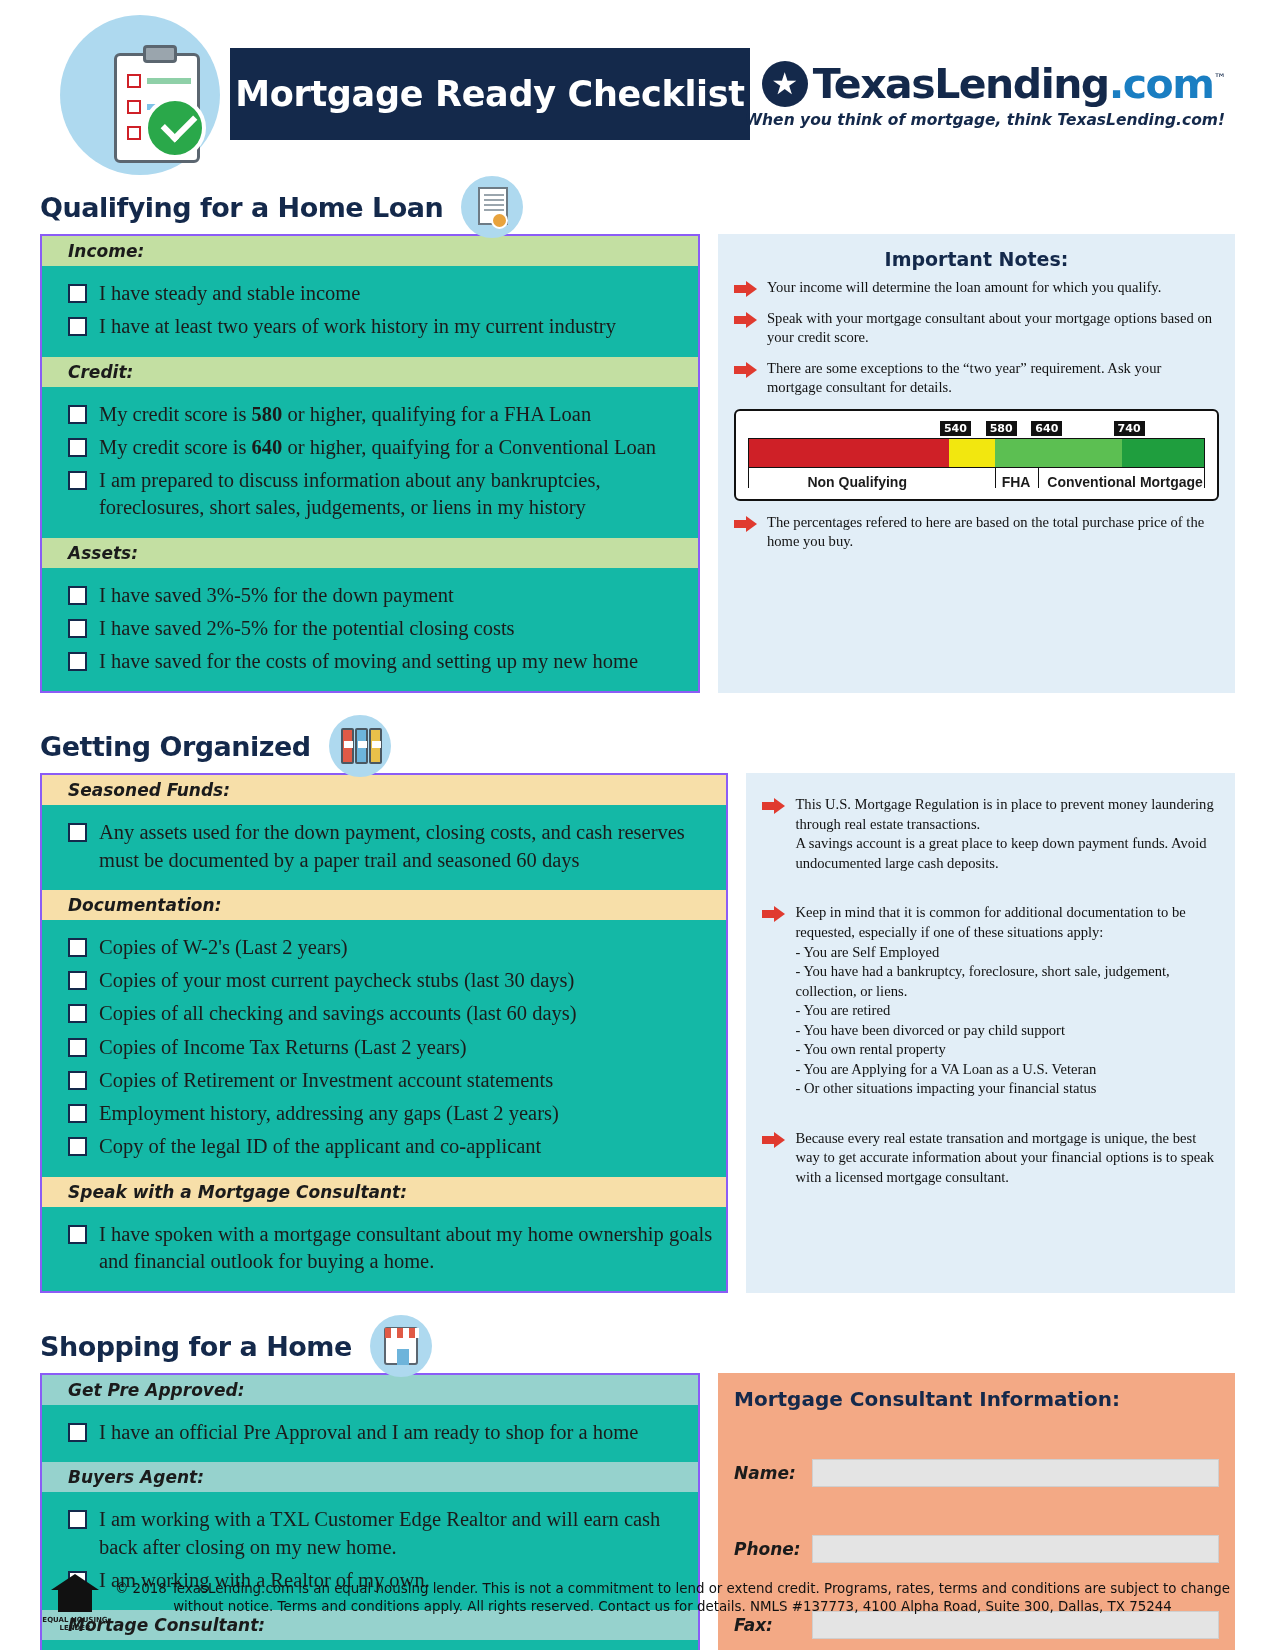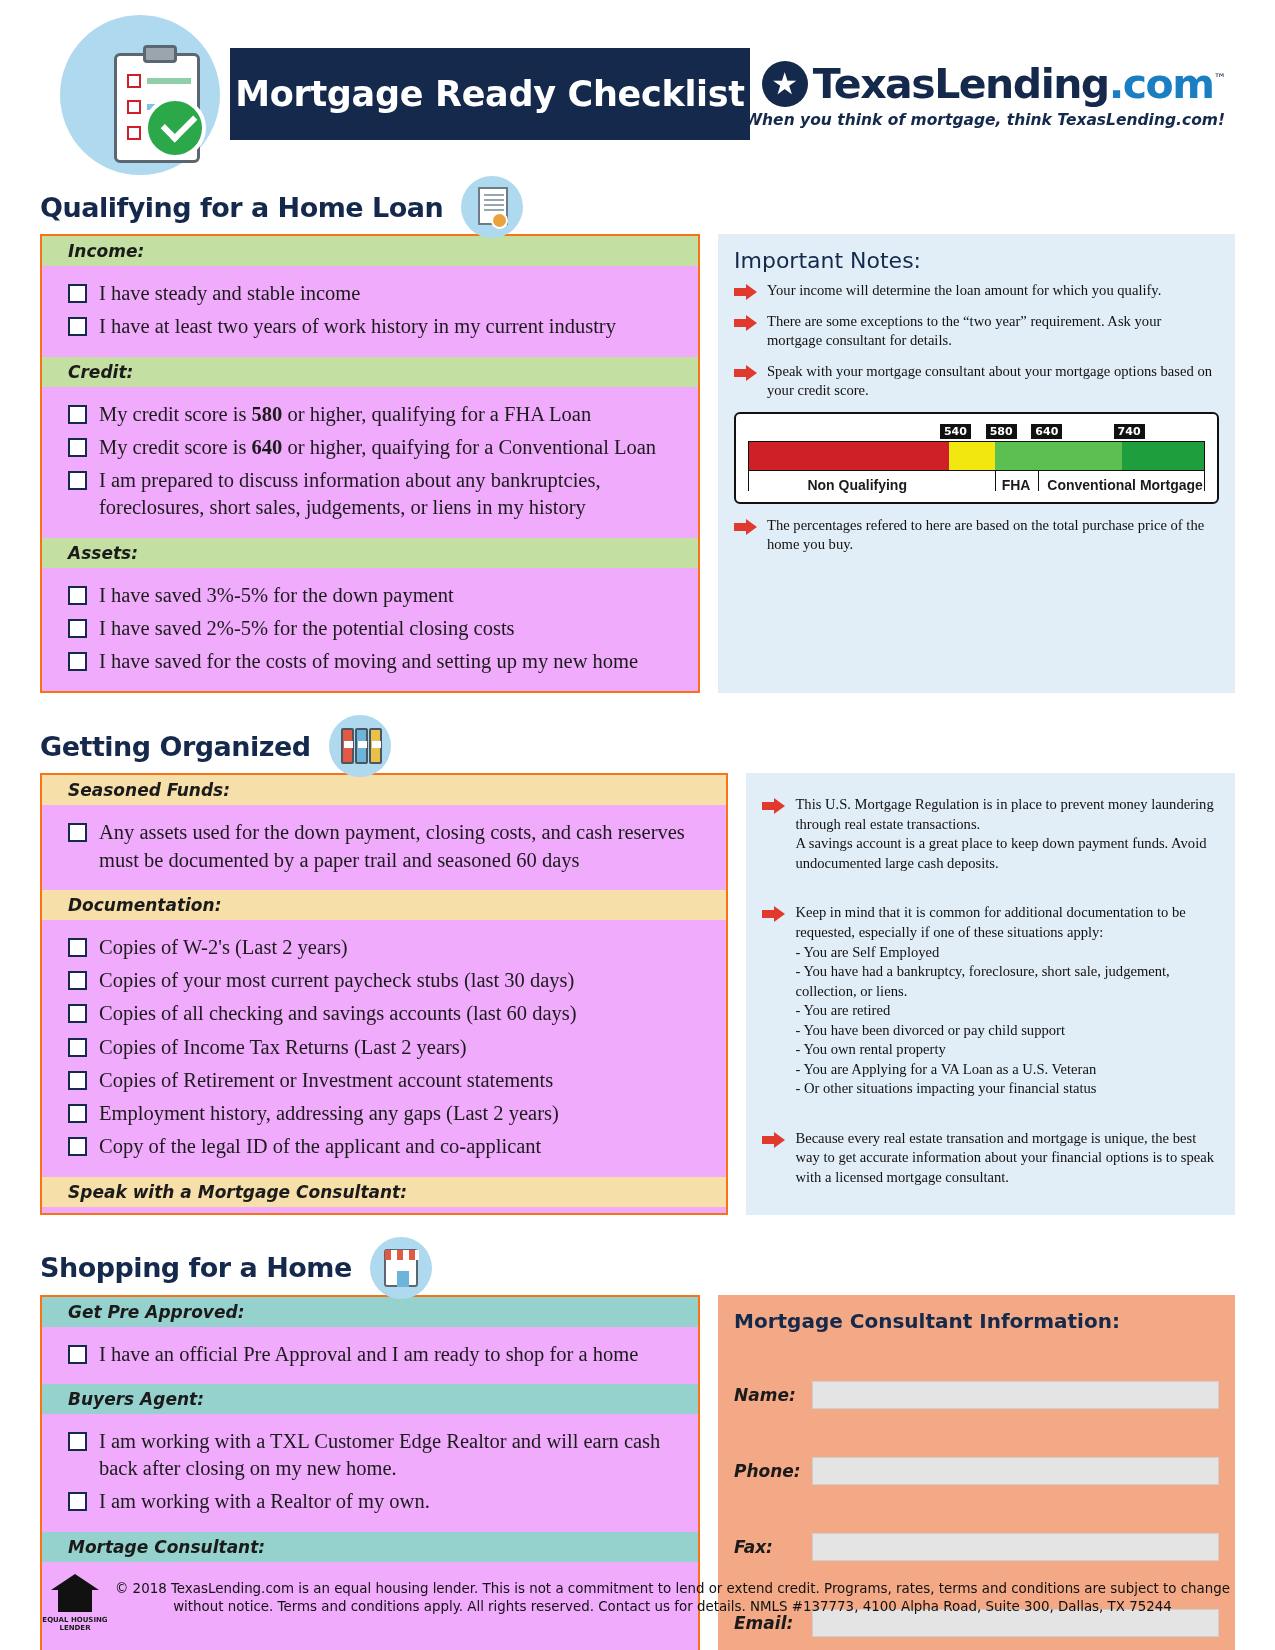--- a/index.html
+++ b/index.html
@@ -84,35 +84,35 @@
   .bind.b2 { left:26px; background:#6db4db; }
   .bind.b3 { left:40px; background:#e8c04a; }
   .bind:after { content:""; position:absolute; left:1px; top:11px; width:9px; height:7px; background:#fff; }
   .shop-ic { position:absolute; left:14px; top:12px; width:34px; height:38px; background:#fff; border:2px solid #5b6670; border-radius:3px; }
   .shop-awn { position:absolute; left:-1px; top:-1px; width:34px; height:10px;
     background:repeating-linear-gradient(90deg,#e05a46 0 6px,#ffffff 6px 12px); }
   .shop-door { position:absolute; left:11px; top:20px; width:12px; height:16px; background:#6db4db; }
 
   
   .cols { display:flex; gap:18px; }
-  .list-box { border:2px solid #f97316; background:#f0abfc; }
+  .list-box { border:2px solid #8b5cf6; background:#14b8a6; }
   .band { font-family:"DejaVu Sans", sans-serif; font-style:italic; font-weight:bold;
     font-size:17px; color:#1b1b1b; padding:5px 0 5px 26px; }
   .band.green { background:#c3dfa2; }
   .band.tan { background:#f7dfa9; }
   .band.teal { background:#96d2cd; }
   .items { padding:8px 14px 10px 26px; }
   .item { display:flex; align-items:flex-start; margin:6px 0; }
   .chk { width:19px; height:19px; border:2px solid #14294b; background:#fff; flex:none; margin-top:4px; margin-right:12px; }
   .item p { margin:0; font-size:20.5px; line-height:1.33; }
   .item p b { font-weight:bold; }
 
   
   .notes { background:#e2eef7; padding:14px 16px 16px 16px; }
-  .notes h3 { margin:0 0 8px 0; font-family:"DejaVu Sans", sans-serif; font-size:22px; color:#14294b; font-weight:normal; }
+  .notes h3 { margin:0 0 8px 0; font-family:"DejaVu Sans", sans-serif; font-size:19px; color:#14294b; font-weight:bold;text-align:center; }
   .note { display:flex; align-items:flex-start; margin-bottom:11px; }
   .arrow { width:26px; height:16px; flex:none; margin-top:3px; margin-right:7px; position:relative; }
   .arrow:before { content:""; position:absolute; left:0; top:4px; width:14px; height:8px; background:#e03a2f; }
   .arrow:after { content:""; position:absolute; left:12px; top:0; width:0; height:0;
      border-top:8px solid transparent; border-bottom:8px solid transparent; border-left:11px solid #e03a2f; }
   .note p { margin:0; font-family:Liberation Serif, serif; font-size:14.6px; line-height:1.34; color:#111; }
 
   
   .meter { background:#fff; border:2px solid #111; border-radius:6px; padding:10px 12px 6px 12px; margin:6px 0 12px 0; position:relative; }
   .meter-labels { position:relative; height:17px; }
@@ -236,25 +236,25 @@
     </div>
 
     <div class="notes" style="width:517px;">
       <h3>Important Notes:</h3>
       <div class="note">
           <span class="arrow"></span>
           <p>Your income will determine the loan amount for which you qualify.</p>
         </div>
       <div class="note">
           <span class="arrow"></span>
+          <p>Speak with your mortgage consultant about your mortgage options based on your credit score.</p>
+        </div>
+      <div class="note">
+          <span class="arrow"></span>
           <p>There are some exceptions to the “two year” requirement. Ask your mortgage consultant for details.</p>
-        </div>
-      <div class="note">
-          <span class="arrow"></span>
-          <p>Speak with your mortgage consultant about your mortgage options based on your credit score.</p>
         </div>
 
       <div class="meter">
         <div class="meter-labels">
           <span class="mlab" style="left:42%;">540</span>
           <span class="mlab" style="left:52%;">580</span>
           <span class="mlab" style="left:62%;">640</span>
           <span class="mlab" style="left:80%;">740</span>
         </div>
         <div class="bar">
@@ -324,20 +324,26 @@
         <div class="item">
             <span class="chk"></span>
             <p>Employment history, addressing any gaps (Last 2 years)</p>
           </div>
         <div class="item">
             <span class="chk"></span>
             <p>Copy of the legal ID of the applicant and co-applicant</p>
           </div>
       </div>
       <div class="band tan">Speak with a Mortgage Consultant:</div>
+      <div class="items">
+        <div class="item">
+            <span class="chk"></span>
+            <p>I have spoken with a mortgage consultant about my home ownership goals and financial outlook for buying a home.</p>
+          </div>
+      </div>
     </div>
 
     <div class="notes" style="width:545px; padding-top:22px;">
       <div class="note" style="margin-bottom:30px;">
           <span class="arrow"></span>
           <p style="white-space:pre-line;">This U.S. Mortgage Regulation is in place to prevent money laundering through real estate transactions.
 A savings account is a great place to keep down payment funds. Avoid undocumented large cash deposits.</p>
         </div>
       <div class="note" style="margin-bottom:30px;">
           <span class="arrow"></span>

